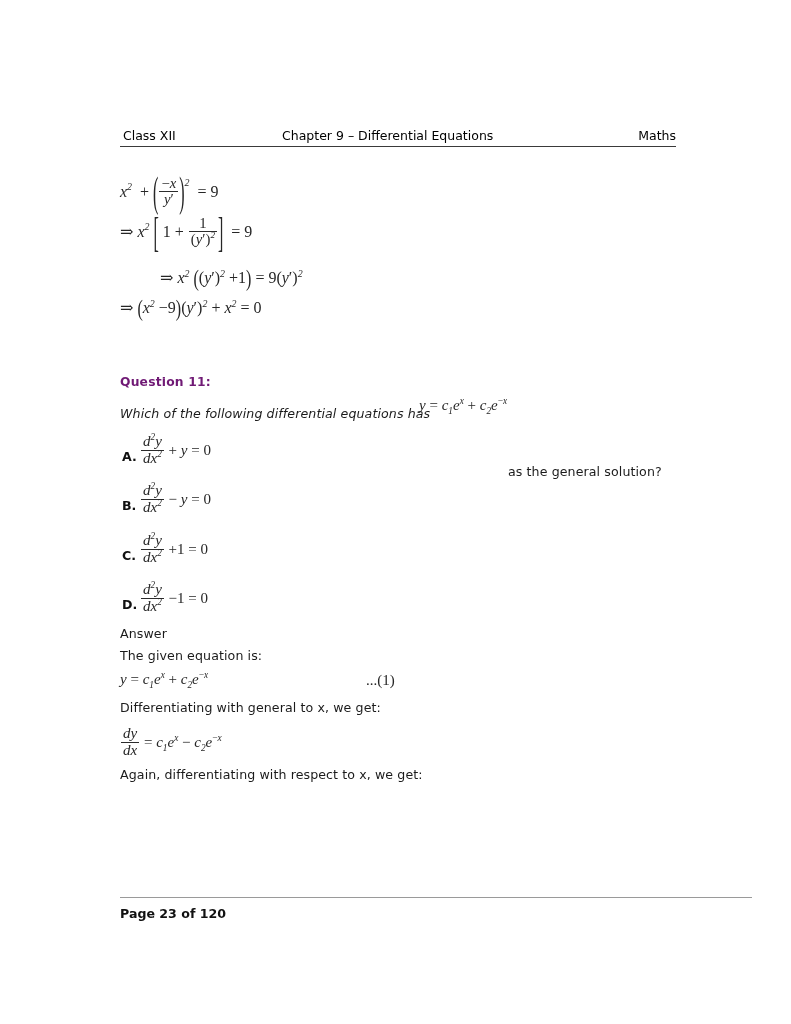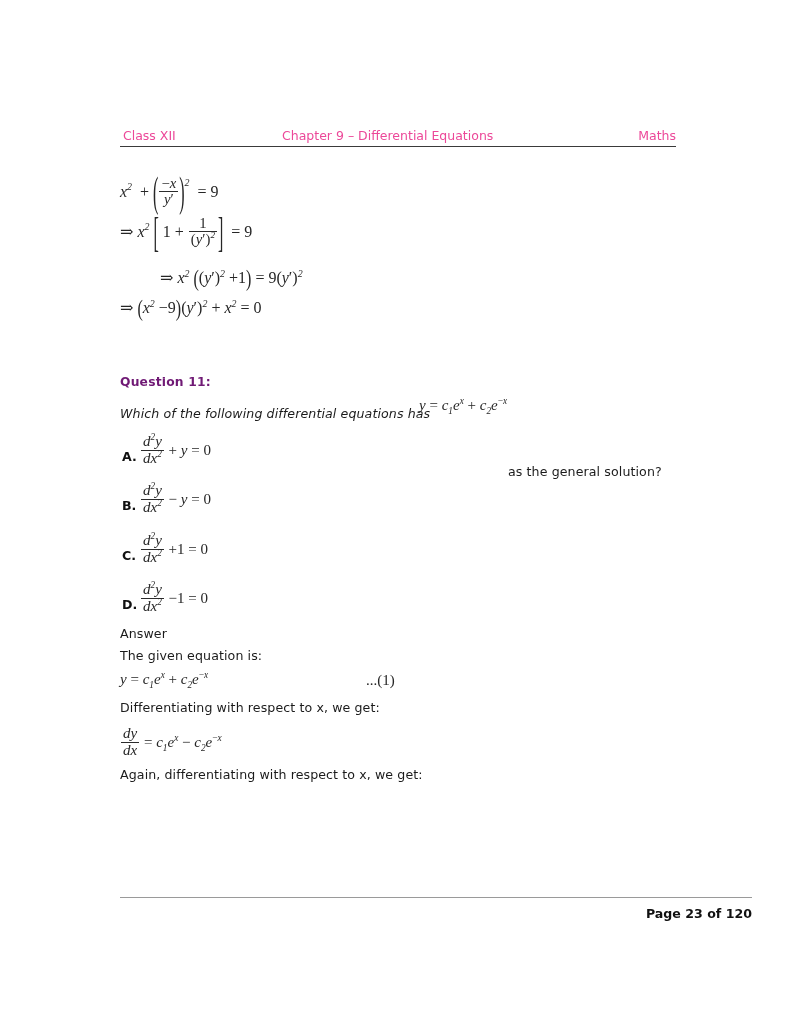--- a/index.html
+++ b/index.html
@@ -24,21 +24,21 @@
   }
 
   
   .header {
     position: absolute;
     left: 120px;
     top: 128px;
     width: 556px;
     height: 18px;
     font-size: 12.5px;
-    color: #ec4899;
+    color: #000000;
   }
   .header-row {
     position: relative;
     width: 100%;
     height: 17px;
   }
   .hdr-left   { position: absolute; left: 3px;   top: 0; white-space: nowrap; }
   .hdr-center { position: absolute; left: 162px; top: 0; white-space: nowrap; }
   .hdr-right  { position: absolute; right: 0px;  top: 0; white-space: nowrap; }
   .header-rule {
@@ -146,21 +146,21 @@
     top: 897px;
     width: 632px;
     height: 0;
     border-top: 1.6px solid #9a9a9a;
   }
   .footer-text {
     position: absolute;
     left: 120px;
     top: 906px;
     width: 632px;
-    text-align: right;
+    text-align: left;
     font-size: 12.6px;
     font-weight: bold;
     color: #111;
   }
 </style>
 </head>
 <body>
 
 <div class="page">
 
@@ -228,21 +228,21 @@
   <div class="ptext" style="left:120px; top:626px;">Answer</div>
 
   <div class="ptext" style="left:120px; top:648px;">The given equation is:</div>
 
   <div class="math m15" style="left:120px; top:672px;">
     <span class="mi">y</span><span class="up">&nbsp;=&nbsp;</span><span class="mi">c</span><sub class="e">1</sub><span class="mi">e</span><sup class="e">x</sup><span class="up">&nbsp;+&nbsp;</span><span class="mi">c</span><sub class="e">2</sub><span class="mi">e</span><sup class="e"><span class="up">−</span>x</sup>
   </div>
   <div class="eqnum" style="left:366px; top:672px;">...(1)</div>
 
   <div class="ptext" style="left:120px; top:700px;">
-    <span>Differentiating with respect to x, we get:</span>
+    <span>Differentiating with general to x, we get:</span>
   </div>
 
   <div class="math m15" style="left:120px; top:726px;">
     <span class="frac"><span class="num"><span class="mi">dy</span></span><span class="den"><span class="mi">dx</span></span></span><span class="up">&nbsp;=&nbsp;</span><span class="mi">c</span><sub class="e">1</sub><span class="mi">e</span><sup class="e">x</sup><span class="up">&nbsp;−&nbsp;</span><span class="mi">c</span><sub class="e">2</sub><span class="mi">e</span><sup class="e"><span class="up">−</span>x</sup>
   </div>
 
   <div class="ptext" style="left:120px; top:767px;">
     <span>Again, differentiating with respect to x, we get:</span>
   </div>
 

